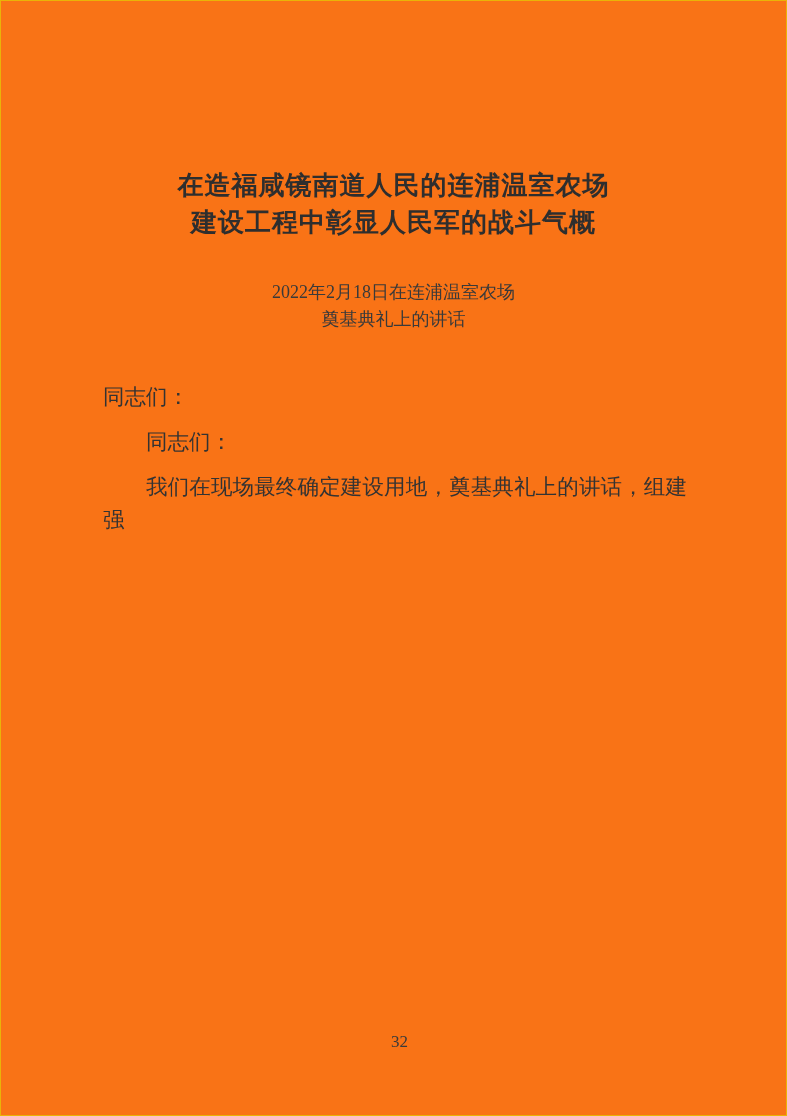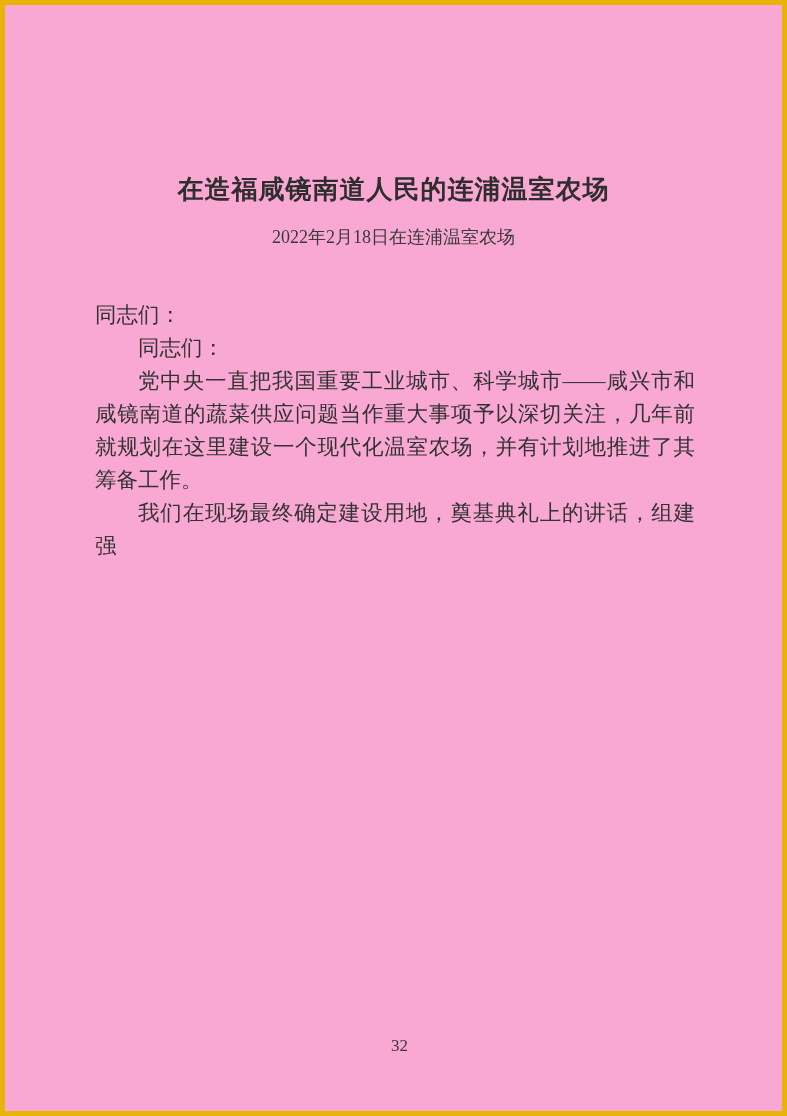--- a/index.html
+++ b/index.html
@@ -8,51 +8,51 @@
     height: 1116px;
     background: #ffffff;
     position: relative;
     overflow: hidden;
     font-family: "Liberation Serif", "DejaVu Serif", serif;
     color: #333333;
   }
   .page {
     position: absolute;
     inset: 0;
-    background: #f9a8d4;
+    background: #f97316;
     box-sizing: border-box;
-    border: 5px solid #eab308;
+    border: 1px solid #eab308;
   }
   .doc-title {
     margin-top: 166px;
     text-align: center;
     font-family: "Liberation Sans", "DejaVu Sans", sans-serif;
     font-weight: bold;
     font-size: 26px;
     line-height: 37px;
     color: #2e2e2e;
     letter-spacing: 1px;
   }
   .doc-subtitle {
-    margin-top: 16px;
+    margin-top: 38px;
     text-align: center;
     font-size: 18px;
     line-height: 27px;
     color: #3a3a3a;
   }
   .doc-body {
     margin: 48px 87px 0 90px;
     font-size: 21.5px;
     line-height: 33px;
     text-align: justify;
     text-justify: inter-ideograph;
     color: #333333;
   }
   .doc-body p {
-    margin: 0;
+    margin: 12px;
     padding: 0;
   }
   .doc-body p.indent {
     text-indent: 2em;
   }
   .page-footer {
     position: absolute;
     top: 1031px;
     left: 6px;
     width: 100%;
@@ -61,28 +61,29 @@
     color: #3a3a3a;
   }
 </style>
 </head>
 <body>
 
 <div class="page">
 
   <div class="doc-title">
     <div>在造福咸镜南道人民的连浦温室农场</div>
+    <div>建设工程中彰显人民军的战斗气概</div>
   </div>
 
   <div class="doc-subtitle">
     <div>2022年2月18日在连浦温室农场</div>
+    <div>奠基典礼上的讲话</div>
   </div>
 
   <div class="doc-body">
       <p>同志们：</p>
       <p class="indent">同志们：</p>
-      <p class="indent">党中央一直把我国重要工业城市、科学城市——咸兴市和咸镜南道的蔬菜供应问题当作重大事项予以深切关注，几年前就规划在这里建设一个现代化温室农场，并有计划地推进了其筹备工作。</p>
       <p class="indent">我们在现场最终确定建设用地，奠基典礼上的讲话，组建强</p>
     </div>
 
   <div class="page-footer">32</div>
 
 </div>
 
 </body></html>

